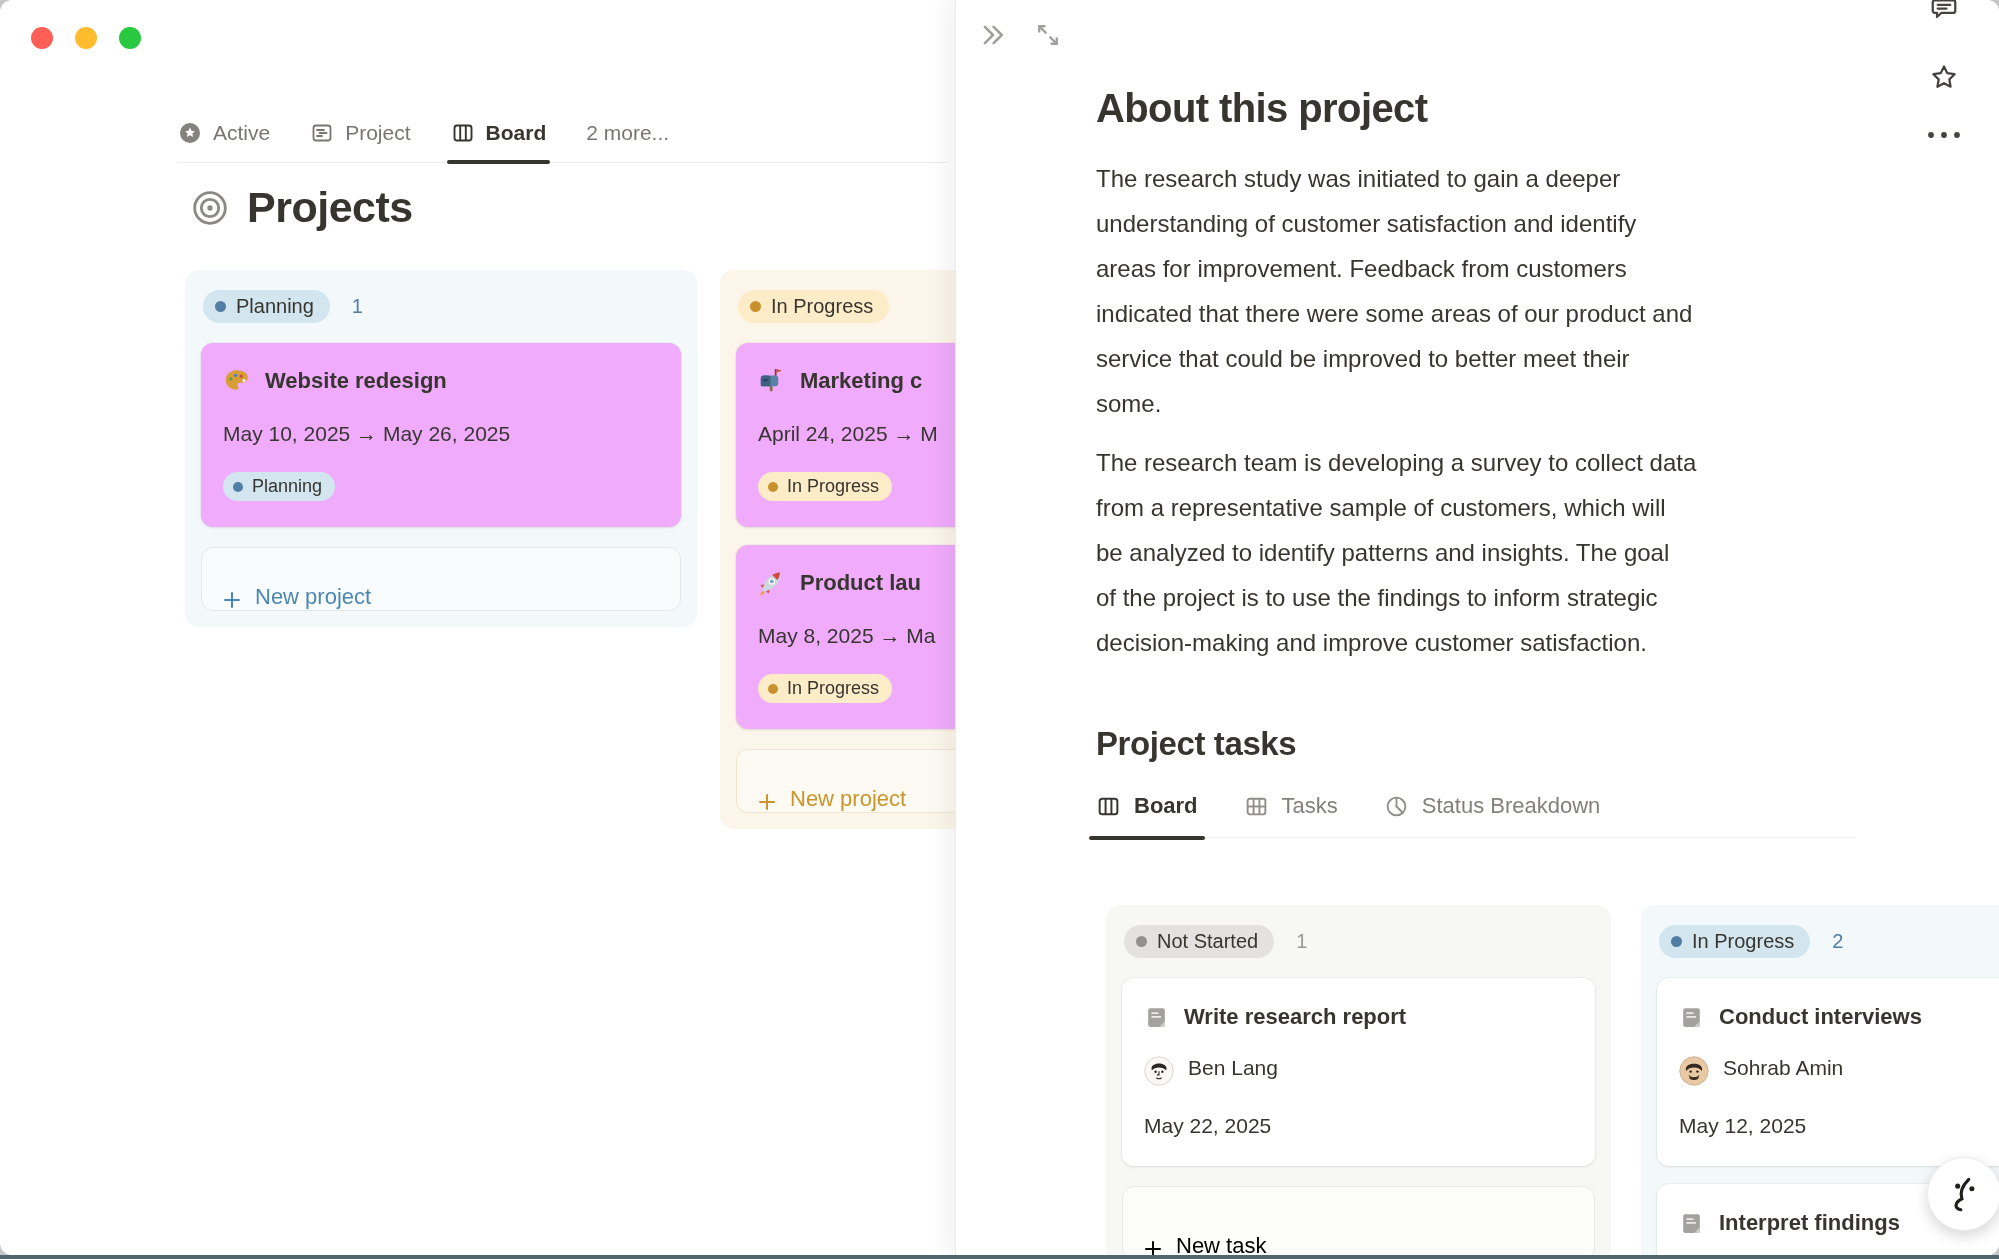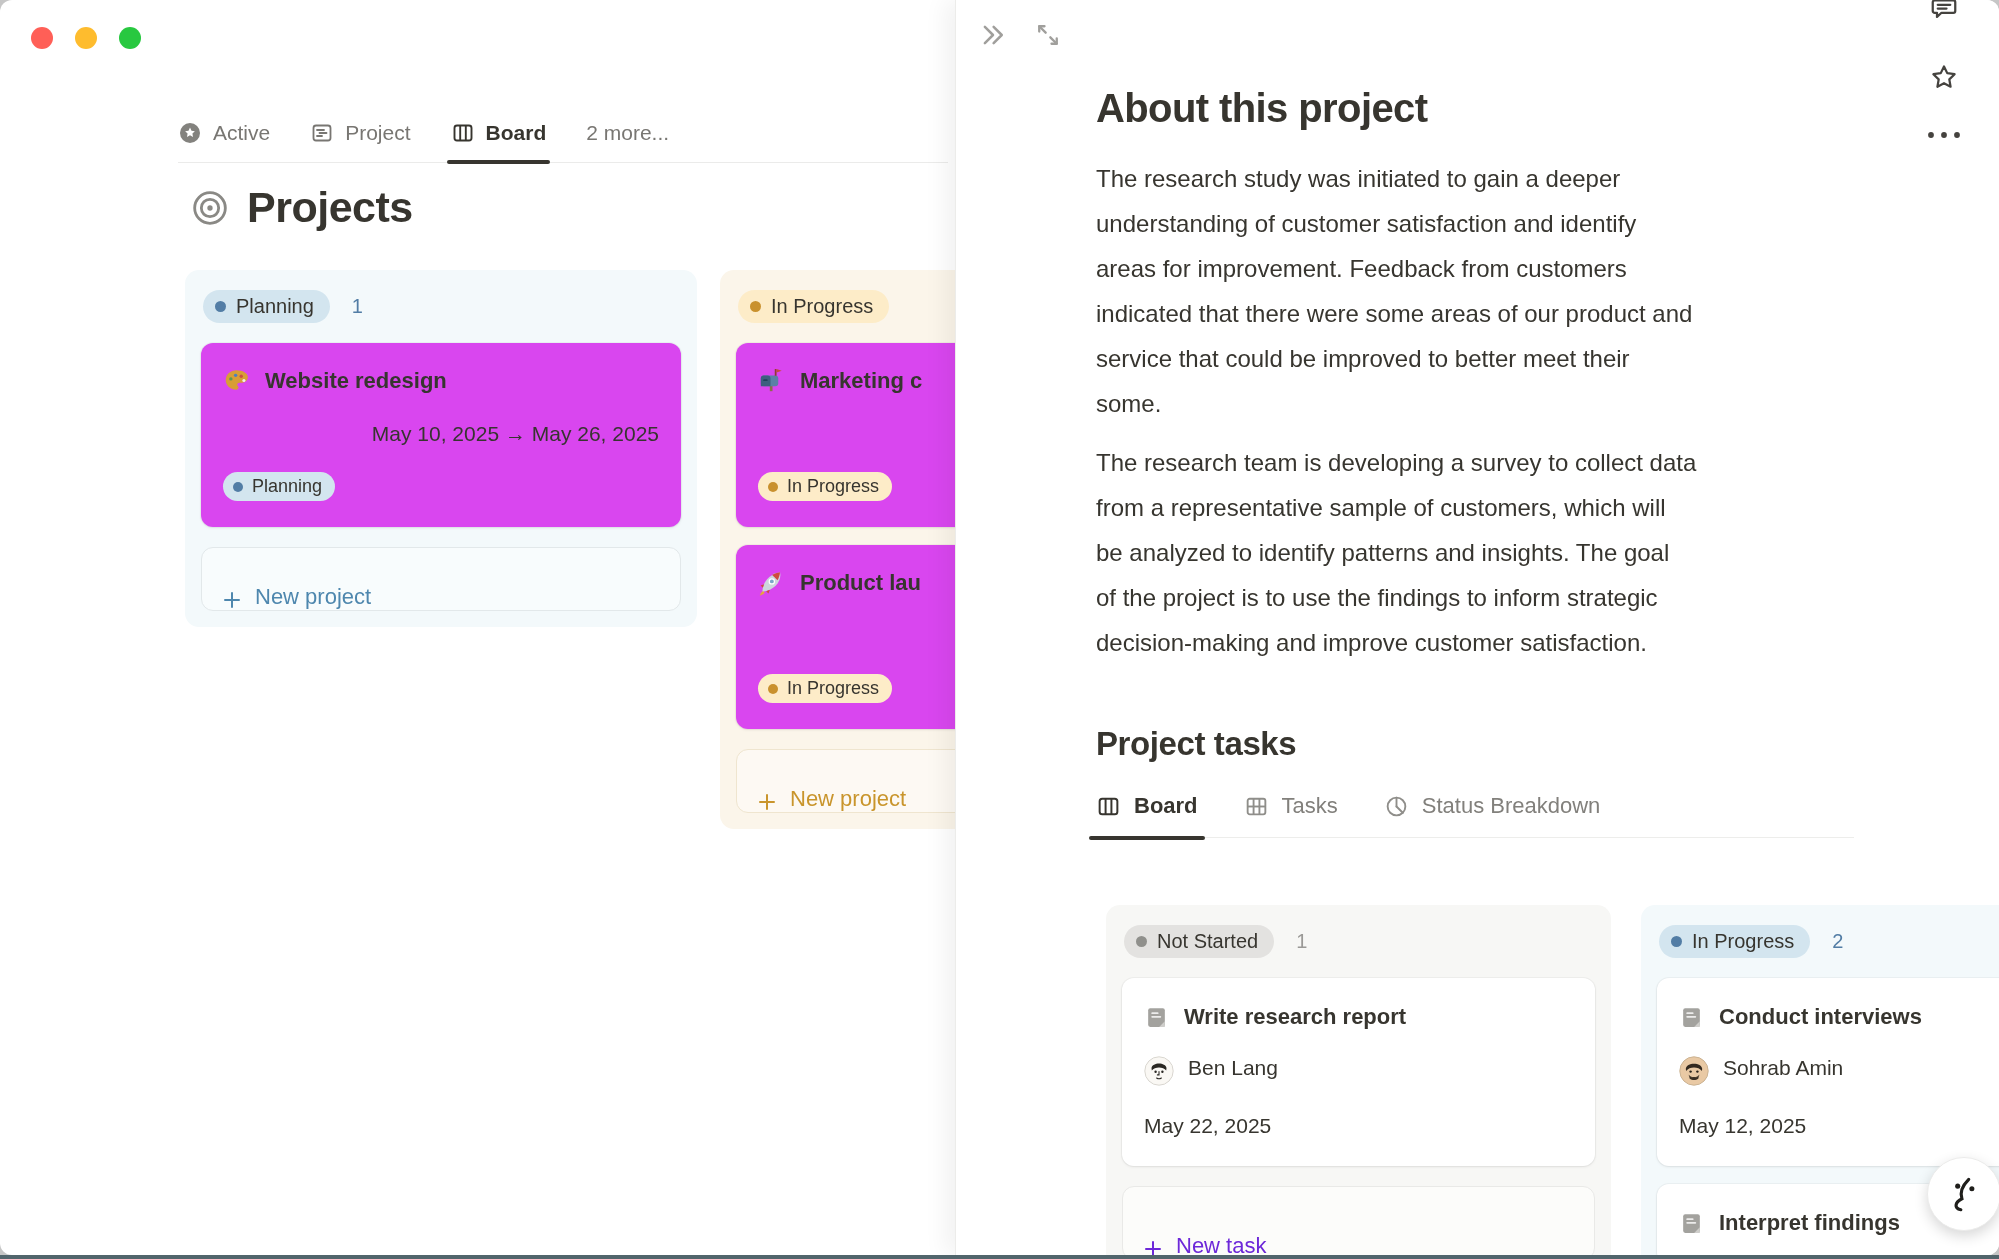--- a/index.html
+++ b/index.html
@@ -35,36 +35,36 @@
   .col-header { display:flex; align-items:center; padding:4px 2px 2px; }
   .pill { display:inline-flex; align-items:center; gap:10px; padding:5px 16px 5px 12px;
           border-radius:22px; font-size:20px; font-weight:500; color:#37352f; white-space:nowrap; }
   .pill .dot { width:11px; height:11px; border-radius:50%; flex:none; }
   .pill-blue { background:#d3e5ef; } .pill-blue .dot { background:#527da5; }
   .pill-yellow { background:#fdecc8; } .pill-yellow .dot { background:#c9912e; }
   .pill-gray { background:#e3e2e0; } .pill-gray .dot { background:#90908c; }
   .count { font-size:20px; font-weight:500; margin-left:22px; }
   .count-blue { color:#527da5; } .count-gray { color:#9a9996; }
 
-  .bcard { background:#d946ef; border-radius:12px; padding:24px 22px 26px; margin-top:18px;
+  .bcard { background:#f0abfc; border-radius:12px; padding:24px 22px 26px; margin-top:18px;
            box-shadow:0 1px 3px rgba(15,15,15,.08), 0 0 0 1px rgba(15,15,15,.035); cursor:default; }
   .title-row { display:flex; align-items:center; gap:15px; font-size:22px; font-weight:600;
                color:#37352f; white-space:nowrap; }
   .title-row svg { flex:none; }
-  .dates { margin-top:28px; font-size:21px; color:#37352f; white-space:nowrap;text-align:right; }
+  .dates { margin-top:28px; font-size:21px; color:#37352f; white-space:nowrap; }
   .status-wrap { margin-top:26px; }
   .pill-sm { gap:9px; padding:4px 13px 4px 10px; font-size:18px; }
   .pill-sm .dot { width:10px; height:10px; }
 
   .ghost-btn { margin-top:20px; height:64px; border-radius:12px; display:flex; align-items:flex-end;
                gap:13px; padding:0 20px; font-size:22px; background:rgba(255,255,255,.45);
                cursor:default; white-space:nowrap; }
   .ghost-blue { color:#4e87ae; border:1px solid #e2e8ea; }
   .ghost-yellow { color:#c9952c; border:1px solid #efe5cf; }
-  .ghost-gray { color:#6d28d9; border:1px solid #e9e9e7; background:rgba(252,252,251,.8); height:74px; }
+  .ghost-gray { color:#000000; border:1px solid #e9e9e7; background:rgba(252,252,251,.8); height:74px; }
 
   .col-planning { left:185px; top:270px; width:512px; background:#f3f9fb; }
   .col-inprog   { left:720px; top:270px; width:512px; background:#fbf5ea; }
 
   
   .peek { position:absolute; left:955px; top:0; width:1044px; height:100%; background:#fff;
           border-left:1px solid #ececea; box-shadow:-10px 0 22px rgba(0,0,0,.055); z-index:10; }
   .peek-toolbar { position:absolute; left:22px; right:26px; top:12px; height:46px;
                   display:flex; align-items:center; }
   .tb-left { display:flex; align-items:center; gap:26px; }

